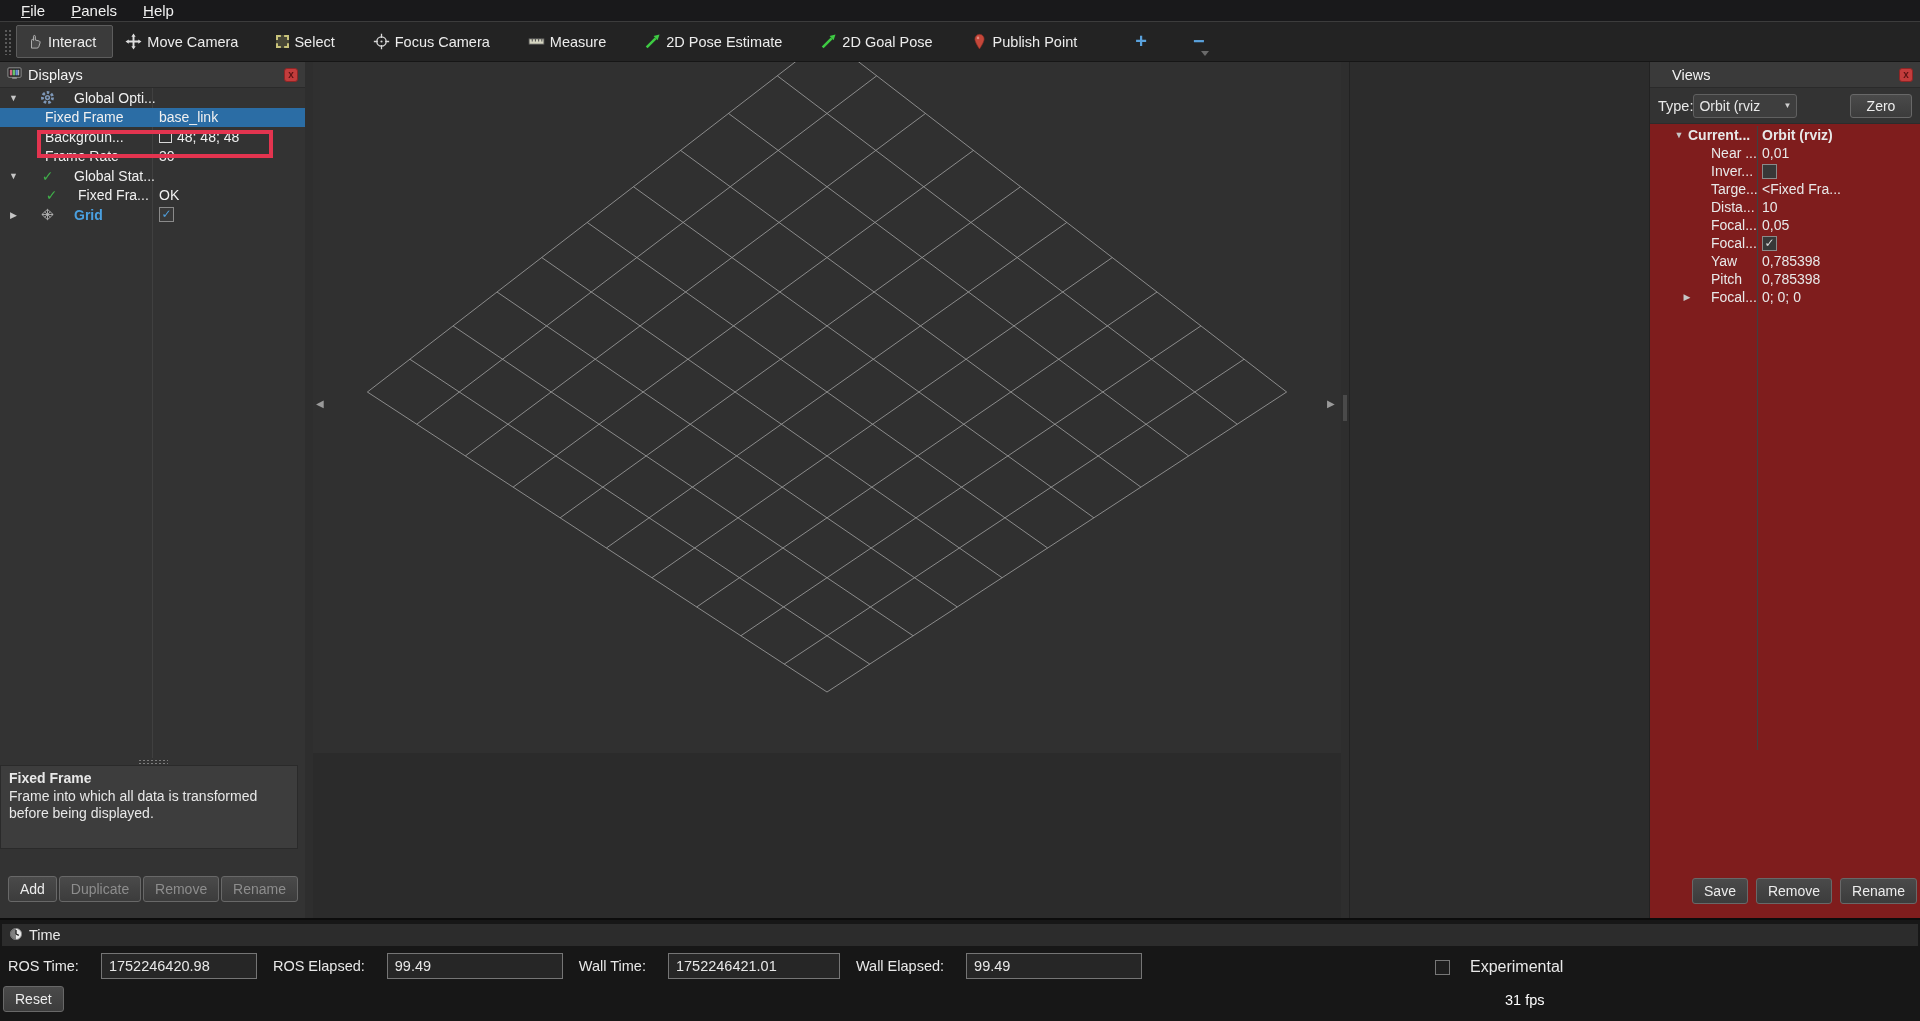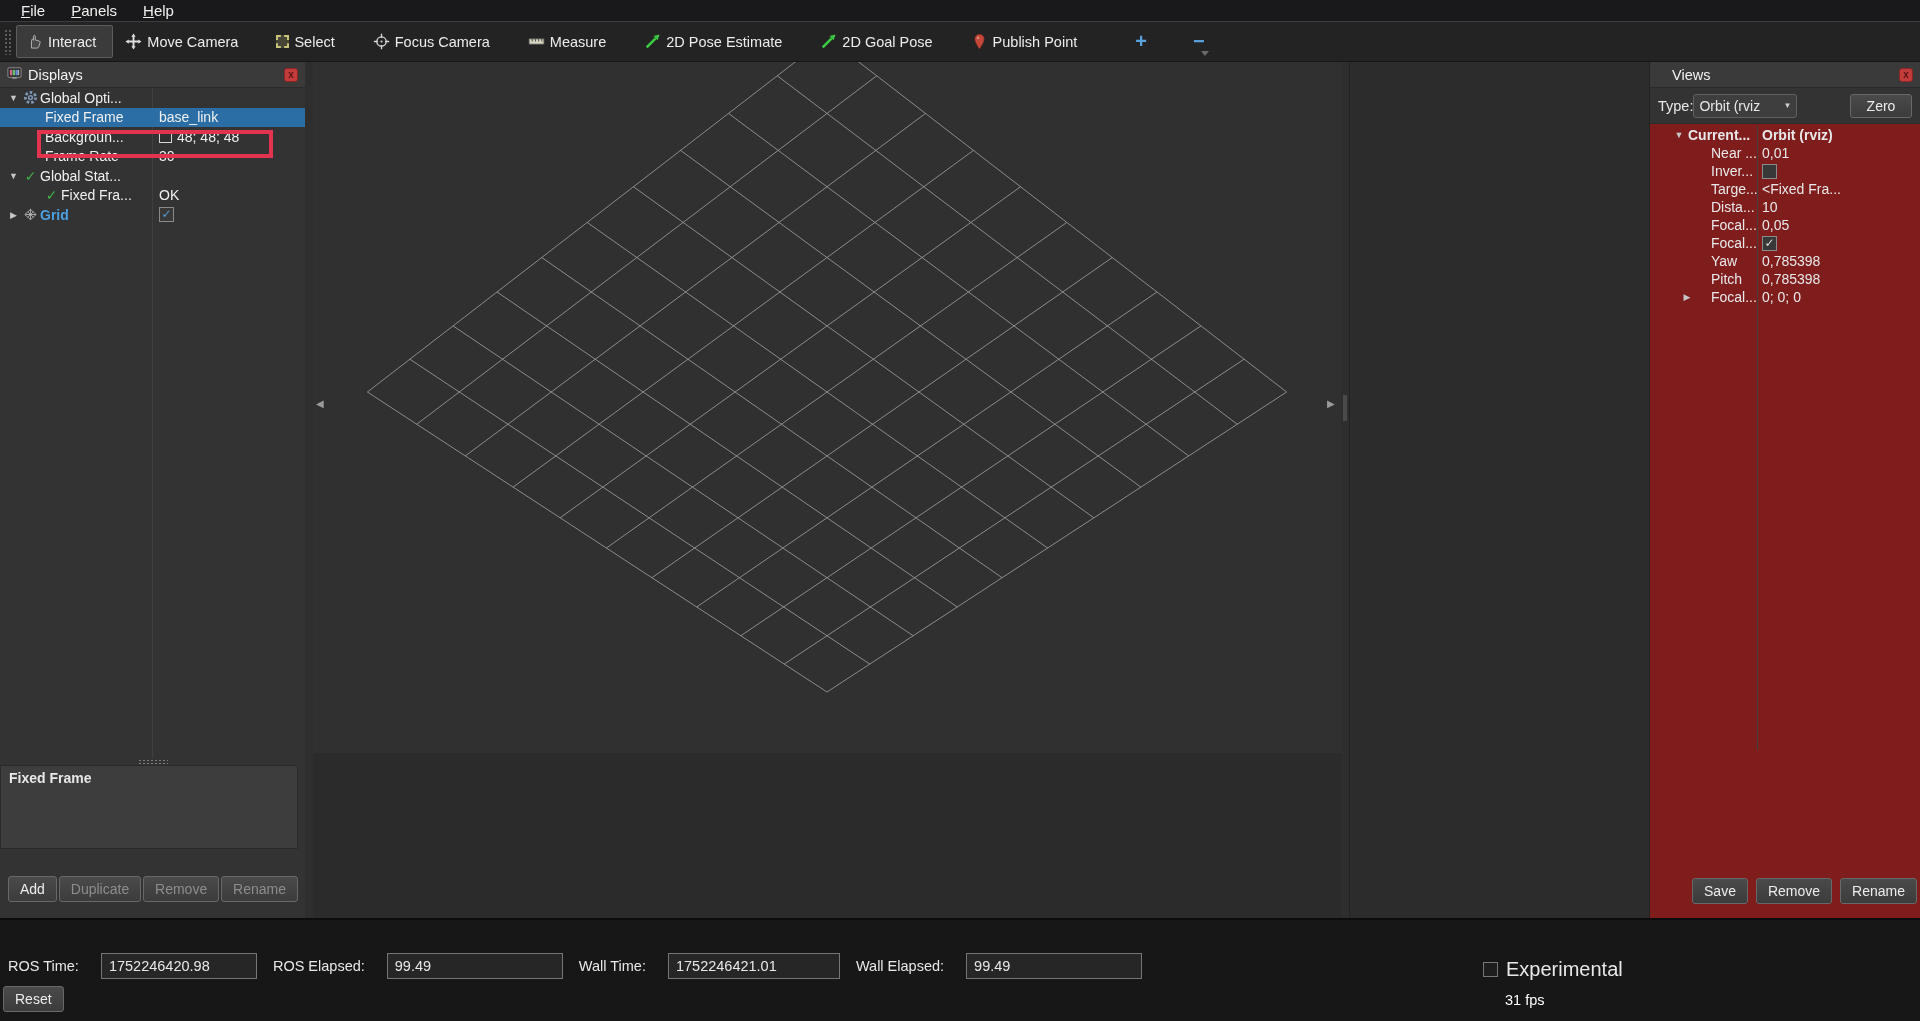--- a/index.html
+++ b/index.html
@@ -77,21 +77,21 @@
   .cb.checked-blue::after  { content:"\2713"; color:#4f9fdd; }
   .cb.checked-gray::after  { content:"\2713"; color:#dcdcdc; }
   .exp { width:15px; flex:none; font-size:9px; color:#c6c6c6; text-align:center; }
   .exp.down::after  { content:"\25BC"; }
   .exp.right::after { content:"\25B6"; }
 
   
   #displays-panel { position:absolute; left:0; top:62px; width:305px; height:856px; background:#333333; }
   #displays-tree  { position:absolute; left:0; top:26px; width:305px; height:670px; background:#333333; }
   .col-divider { position:absolute; left:152px; top:0; bottom:0; width:1px; background:#404040; }
-  .trow { height:19.5px; display:flex; align-items:center; position:relative; padding-left:6px; font-size:14px; color:#f0f0f0; }
+  .trow { height:19.5px; display:flex; align-items:center; position:relative; padding-left:6px; font-size:14px; color:#f0f0f0;gap:17px; }
   .trow .icn { width:19px; flex:none; display:flex; justify-content:center; align-items:center; }
   .trow .lbl { white-space:nowrap; overflow:hidden; }
   .trow .val { position:absolute; left:159px; display:flex; align-items:center; gap:5px; white-space:nowrap; }
   .trow.selected { background:#2b6da5; }
   .ind1 { padding-left:45px; }
   .blue-bold { color:#4aa0e0; font-weight:bold; }
   .swatch { width:13px; height:13px; border:1px solid #d8d8d8; background:#303030; flex:none; }
   #fixed-frame-annotation {
     position:absolute; left:37px; top:42px; width:236px; height:28px;
     border:4px solid #e3344f; z-index:6; pointer-events:none;
@@ -165,21 +165,21 @@
   }
   #time-fields {
     position:absolute; left:8px; top:33px; height:26px;
     display:flex; align-items:center;
   }
   .tf-label { font-size:14.5px; margin-right:6px; white-space:nowrap; }
   .tf-box {
     height:26px; background:#262626; border:1px solid #757575;
     display:flex; align-items:center; padding-left:7px; font-size:14.5px; margin-right:16px;margin-left:16px;
   }
-  #experimental { position:absolute; left:1435px; top:38px; display:flex; align-items:center; gap:8px; font-size:20px;margin-left:48px; }
+  #experimental { position:absolute; left:1435px; top:38px; display:flex; align-items:center; gap:20px; font-size:16px; }
   #experimental .cb { background:#1e1e1e; border-color:#777; }
   #reset-btn { position:absolute; left:3px; top:66px; }
   #fps { position:absolute; left:1505px; top:72px; font-size:14.5px; color:#fdfdfd; }
 </style>
 </head>
 <body>
 
 <div id="menubar">
   <span class="menu-item">File</span>
   <span class="menu-item">Panels</span>
@@ -350,20 +350,21 @@
       </span>
     </div>
 
     <div id="fixed-frame-annotation"></div>
   </div>
 
   <div class="grip-h" style="left:138px; top:697px;"></div>
 
   <div id="displays-desc">
     <div class="dtitle">Fixed Frame</div>
+    <div>Frame into which all data is transformed before being displayed.</div>
   </div>
 
   <div id="displays-buttons">
     <button class="qbtn">Add</button>
     <button class="qbtn disabled">Duplicate</button>
     <button class="qbtn disabled">Remove</button>
     <button class="qbtn disabled">Rename</button>
   </div>
 </div>
 
@@ -471,20 +472,30 @@
   </div>
 
   <div id="views-buttons">
     <button class="qbtn">Save</button>
     <button class="qbtn">Remove</button>
     <button class="qbtn">Rename</button>
   </div>
 </div>
 
 <div id="time-panel">
+  <div id="time-header">
+    <span>
+      <svg viewBox="0 0 16 16" width="14" height="14">
+          <circle cx="8" cy="8" r="6.4" fill="#e9e9e9" stroke="#8a8a8a"></circle>
+          <path d="M8 8 L8 3.4 M8 8 L11.2 9.6" stroke="#1c1c1c" stroke-width="1.5"></path>
+          <path d="M8 1.6 A6.4 6.4 0 0 0 8 14.4 Z" fill="#2b2b2b" opacity="0.55"></path>
+        </svg>
+    </span>
+    <span>Time</span>
+  </div>
 
   <div id="time-fields">
     <span class="tf-label">ROS Time:</span>
     <span class="tf-box" style="width:156px;">1752246420.98</span>
     <span class="tf-label">ROS Elapsed:</span>
     <span class="tf-box" style="width:176px;">99.49</span>
     <span class="tf-label">Wall Time:</span>
     <span class="tf-box" style="width:172px;">1752246421.01</span>
     <span class="tf-label">Wall Elapsed:</span>
     <span class="tf-box" style="width:176px;">99.49</span>

